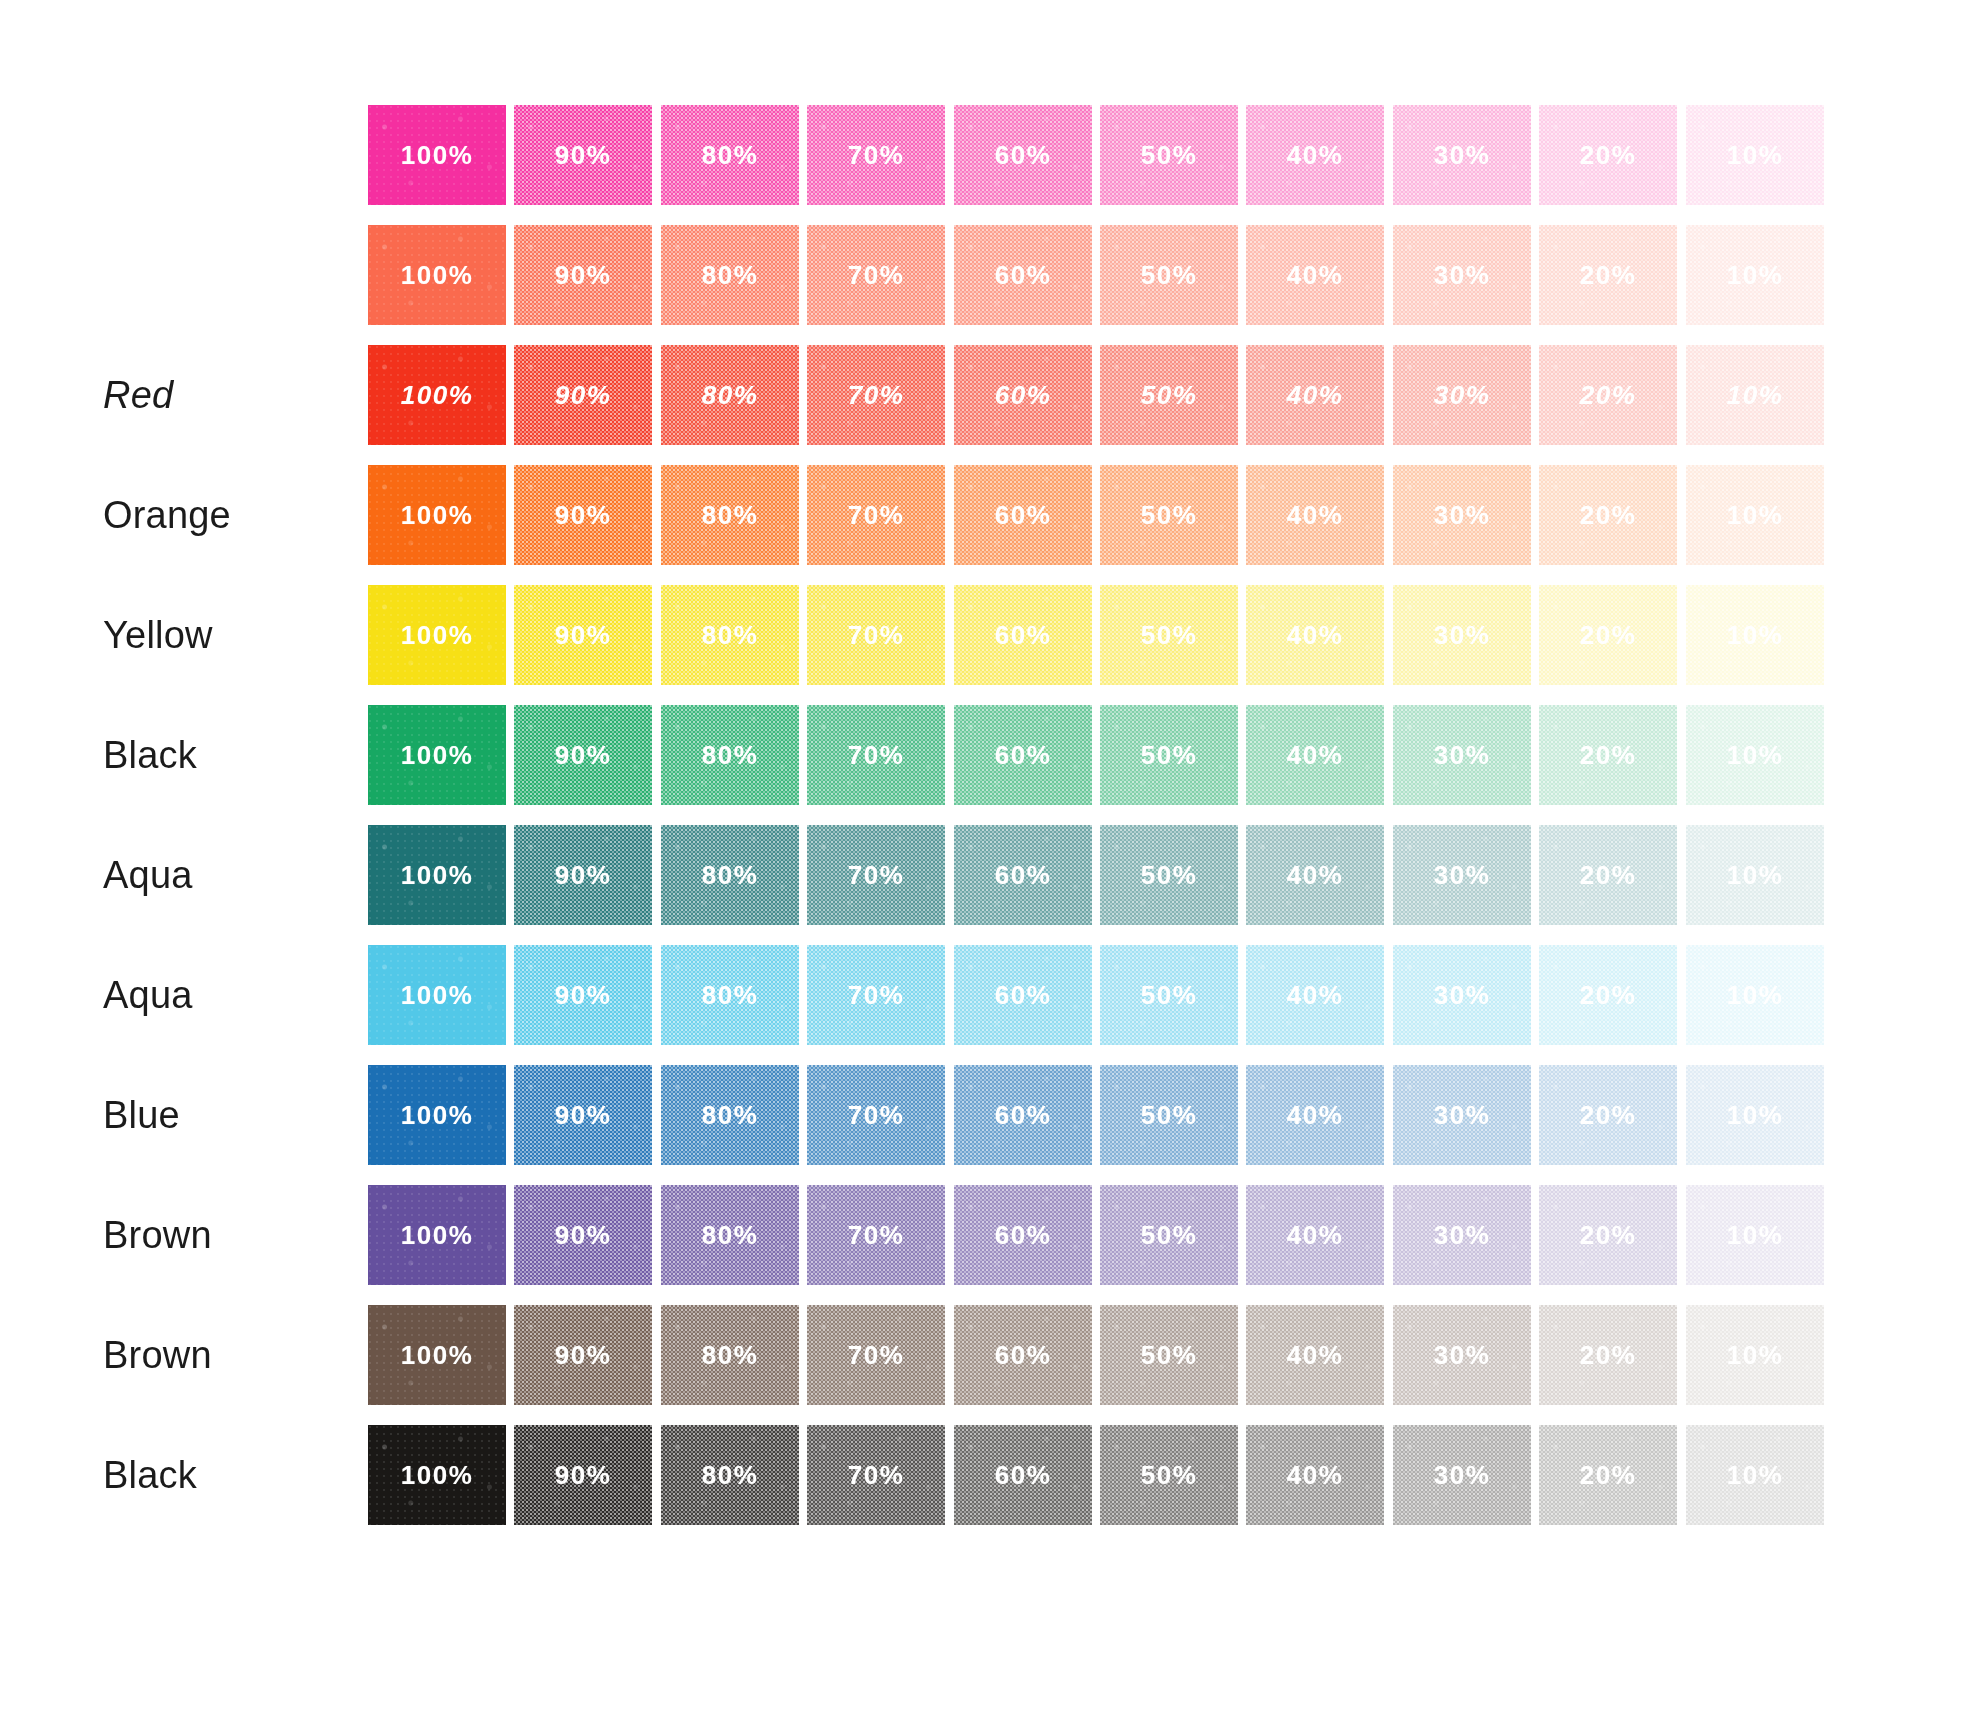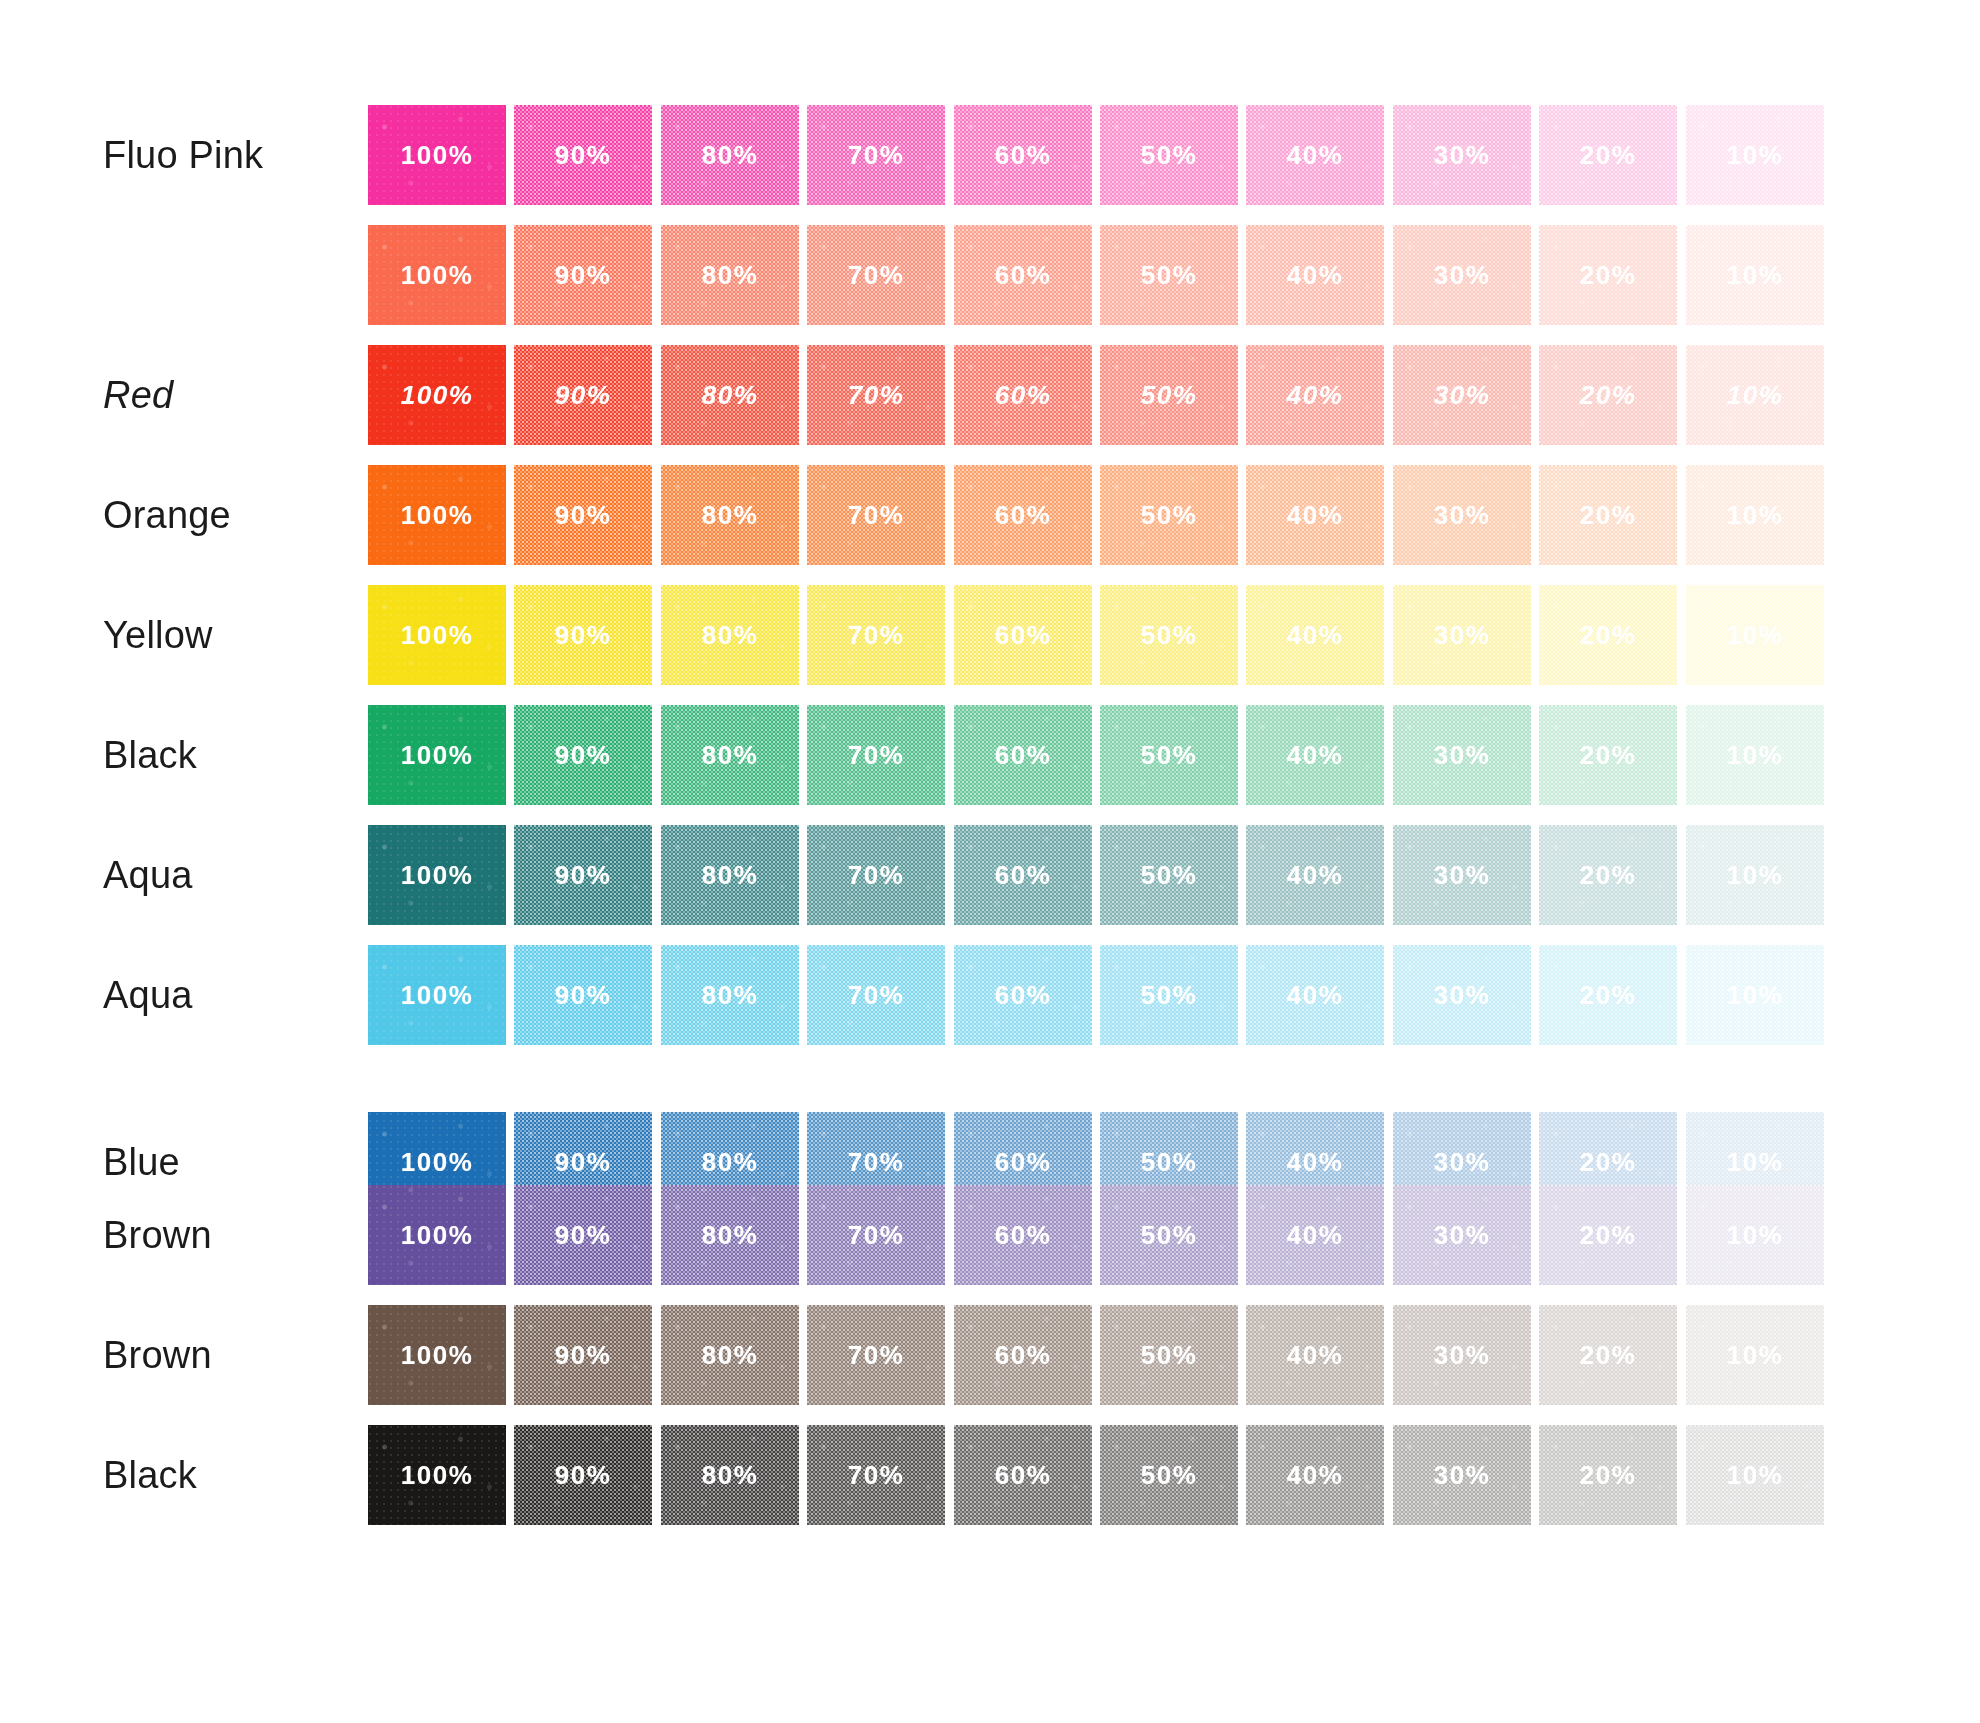--- a/index.html
+++ b/index.html
@@ -116,21 +116,20 @@
     pointer-events: none;
     z-index: 2;
   }
 </style>
 </head>
 <body>
 
 <div id="chart-root">
   <div class="swatch-table" id="rows-host">
       <div class="row" style="top: 105px;">
-        <div class="row-label">Fluo Pink</div>
         <div class="swatch-strip">
           <div class="swatch full" style="left: 0px; width: 138px;">
             <div class="swatch-ink" style="background: rgb(245, 47, 160);"></div>
             <div class="swatch-grain"></div>
             <div class="swatch-texture"></div>
             <div class="swatch-pct">100%</div>
           </div>
           <div class="swatch" style="left: 146px; width: 138px;">
             <div class="swatch-ink" style="background: rgb(246, 65, 168);"></div>
             <div class="swatch-grain"></div>
@@ -634,21 +633,21 @@
             <div class="swatch-pct">20%</div>
           </div>
           <div class="swatch" style="left: 1318px; width: 138px;">
             <div class="swatch-ink" style="background: rgb(232, 248, 252);"></div>
             <div class="swatch-grain"></div>
             <div class="swatch-texture"></div>
             <div class="swatch-pct">10%</div>
           </div>
         </div>
       </div>
-      <div class="row" style="top: 1112px;">
+      <div class="row" style="top: 1065px;">
         <div class="row-label">Blue</div>
         <div class="swatch-strip">
           <div class="swatch full" style="left: 0px; width: 138px;">
             <div class="swatch-ink" style="background: rgb(28, 111, 180);"></div>
             <div class="swatch-grain"></div>
             <div class="swatch-texture"></div>
             <div class="swatch-pct">100%</div>
           </div>
           <div class="swatch" style="left: 146px; width: 138px;">
             <div class="swatch-ink" style="background: rgb(48, 124, 187);"></div>

